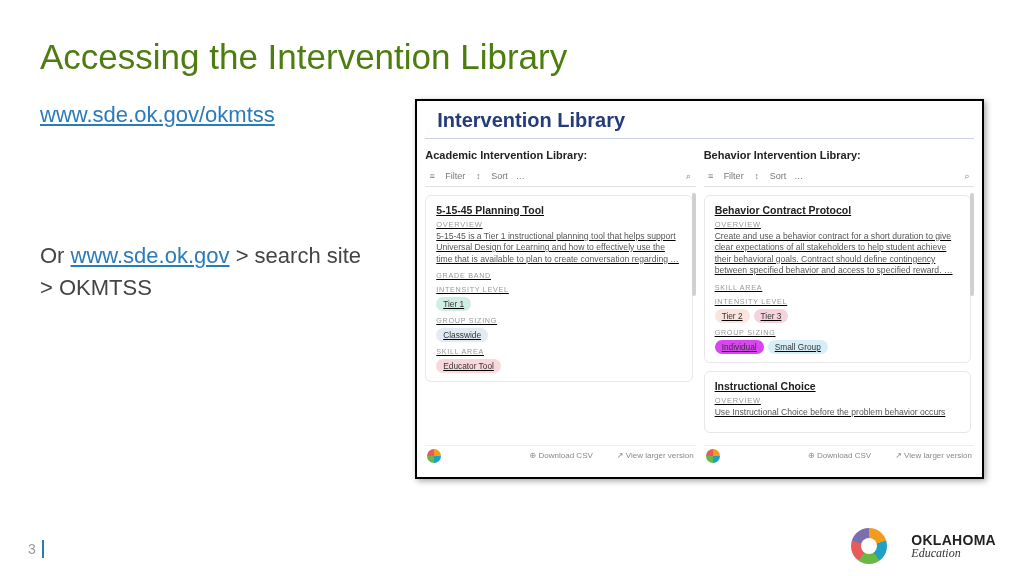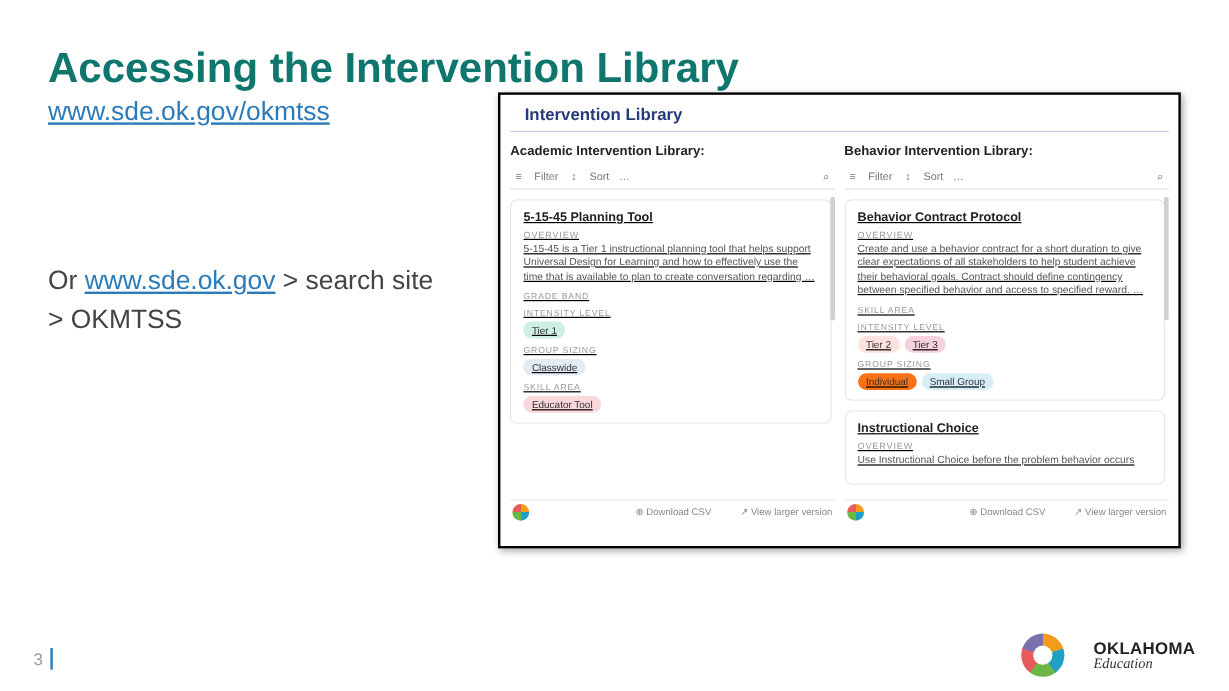--- a/index.html
+++ b/index.html
@@ -3,35 +3,36 @@
 <meta charset="utf-8">
 <style>
   * { box-sizing: border-box; margin: 0; padding: 0; }
   body {
     width: 1024px; height: 576px;
     font-family: Arial, Helvetica, sans-serif;
     background: #fff; position: relative; overflow: hidden;
   }
   .slide { width: 100%; height: 100%; padding: 38px 40px 28px 40px; position: relative; }
   .title {
-    color: #0f766e; font-weight: 700; font-size: 35px; line-height: 1.1;
+    color: #4d7c0f; font-weight: 400; font-size: 35px; line-height: 1.1;
+    margin-bottom: 22px;
   }
   .body-row { display: flex; gap: 36px; }
   .left-col { width: 340px; color: #444; font-size: 22px; line-height: 1.45; }
   .left-col a { color: #2b7bba; text-decoration: underline; }
   .gap1 { margin-bottom: 110px; }
 
   .shot {
     width: 570px; height: 380px;
     border: 2px solid #000; box-shadow: 2px 2px 6px rgba(0,0,0,.35);
     background: #fff; position: relative; overflow: hidden;
     font-size: 9px;
   }
   .shot-head {
-    color: #263b7a; font-weight: 700; font-size: 14px;
+    color: #263b7a; font-weight: 700; font-size: 20px;
     padding: 8px 12px 6px 12px; border-bottom: 1px solid #c9d0e8;
     margin: 0 8px;
   }
   .panels { display: flex; gap: 8px; padding: 6px 8px 6px 8px; height: 330px; }
   .panel { flex: 1; display: flex; flex-direction: column; }
   .panel-title { font-weight: 700; font-size: 11px; color: #222; margin: 4px 0 6px 0; }
   .toolbar {
     display: flex; align-items: center; gap: 8px;
     border-bottom: 1px solid #e1e1e1; padding: 4px 2px; color: #777; font-size: 9px;
   }
@@ -160,21 +161,21 @@
                 <div class="ov-label">OVERVIEW</div>
                 <div class="ov-text">Create and use a behavior contract for a short duration to give clear expectations of all stakeholders to help student achieve their behavioral goals. Contract should define contingency between specified behavior and access to specified reward. …</div>
                 <div class="field-label">SKILL AREA</div>
                 <div class="field-label">INTENSITY LEVEL</div>
                 <div class="pills">
                   <span class="pill" style="background: rgb(253, 227, 222);">Tier 2</span>
                   <span class="pill" style="background: rgb(247, 210, 221);">Tier 3</span>
                 </div>
                 <div class="field-label">GROUP SIZING</div>
                 <div class="pills">
-                  <span class="pill" style="background: #f97316;">Individual</span>
+                  <span class="pill" style="background: #d946ef;">Individual</span>
                   <span class="pill" style="background: rgb(215, 238, 247);">Small Group</span>
                 </div>
               </div>
               <div class="card">
                 <div class="c-title">Instructional Choice</div>
                 <div class="ov-label">OVERVIEW</div>
                 <div class="ov-text">Use Instructional Choice before the problem behavior occurs</div>
               </div>
             </div>
           <div class="panel-foot">

